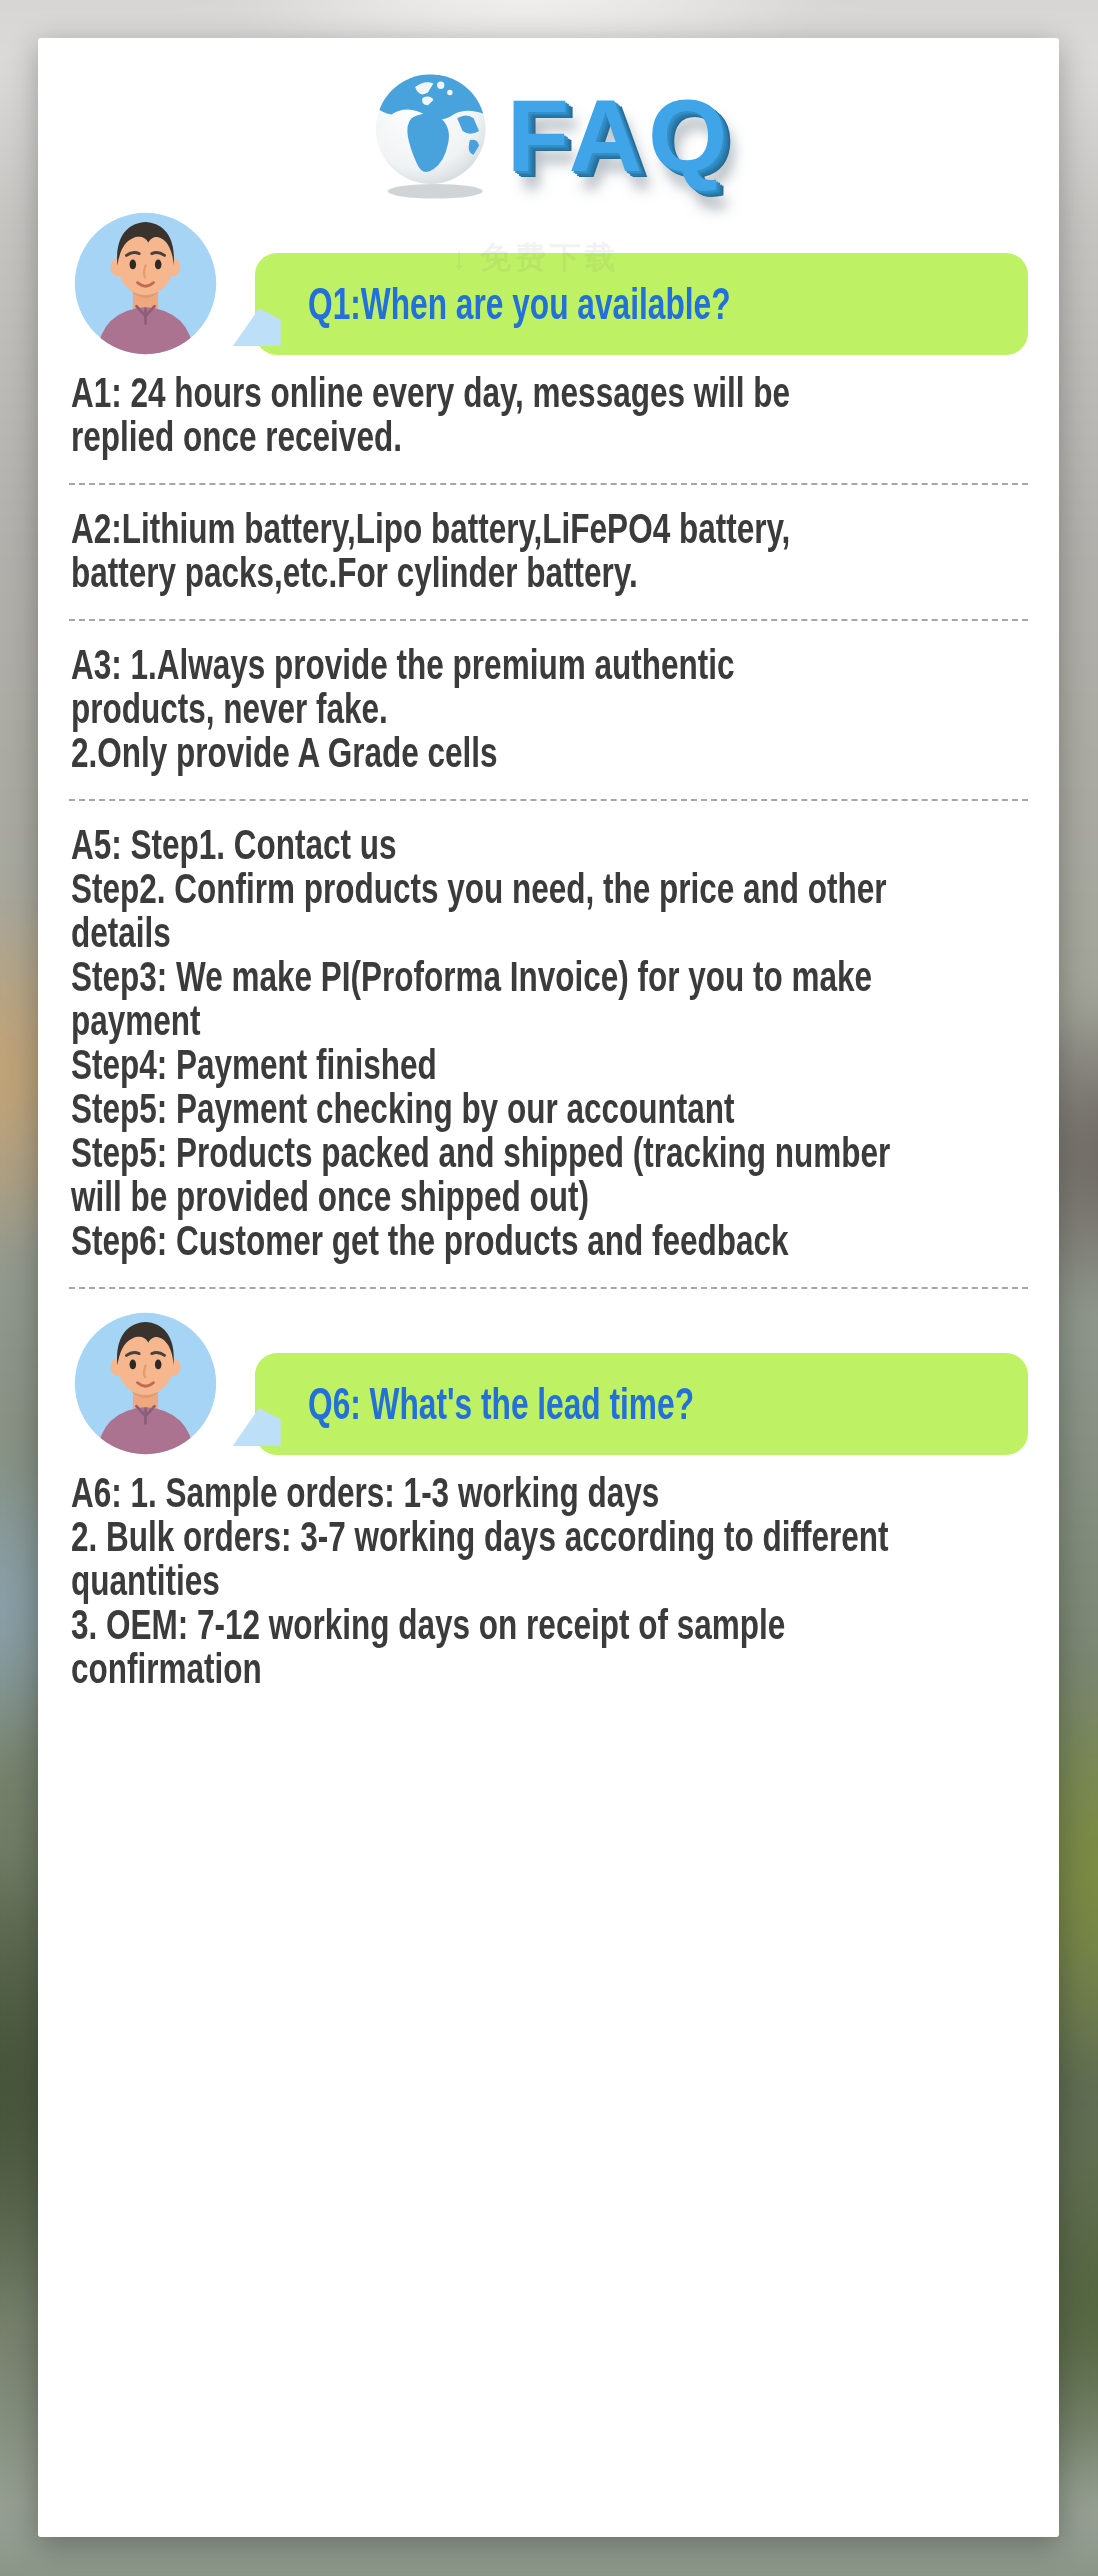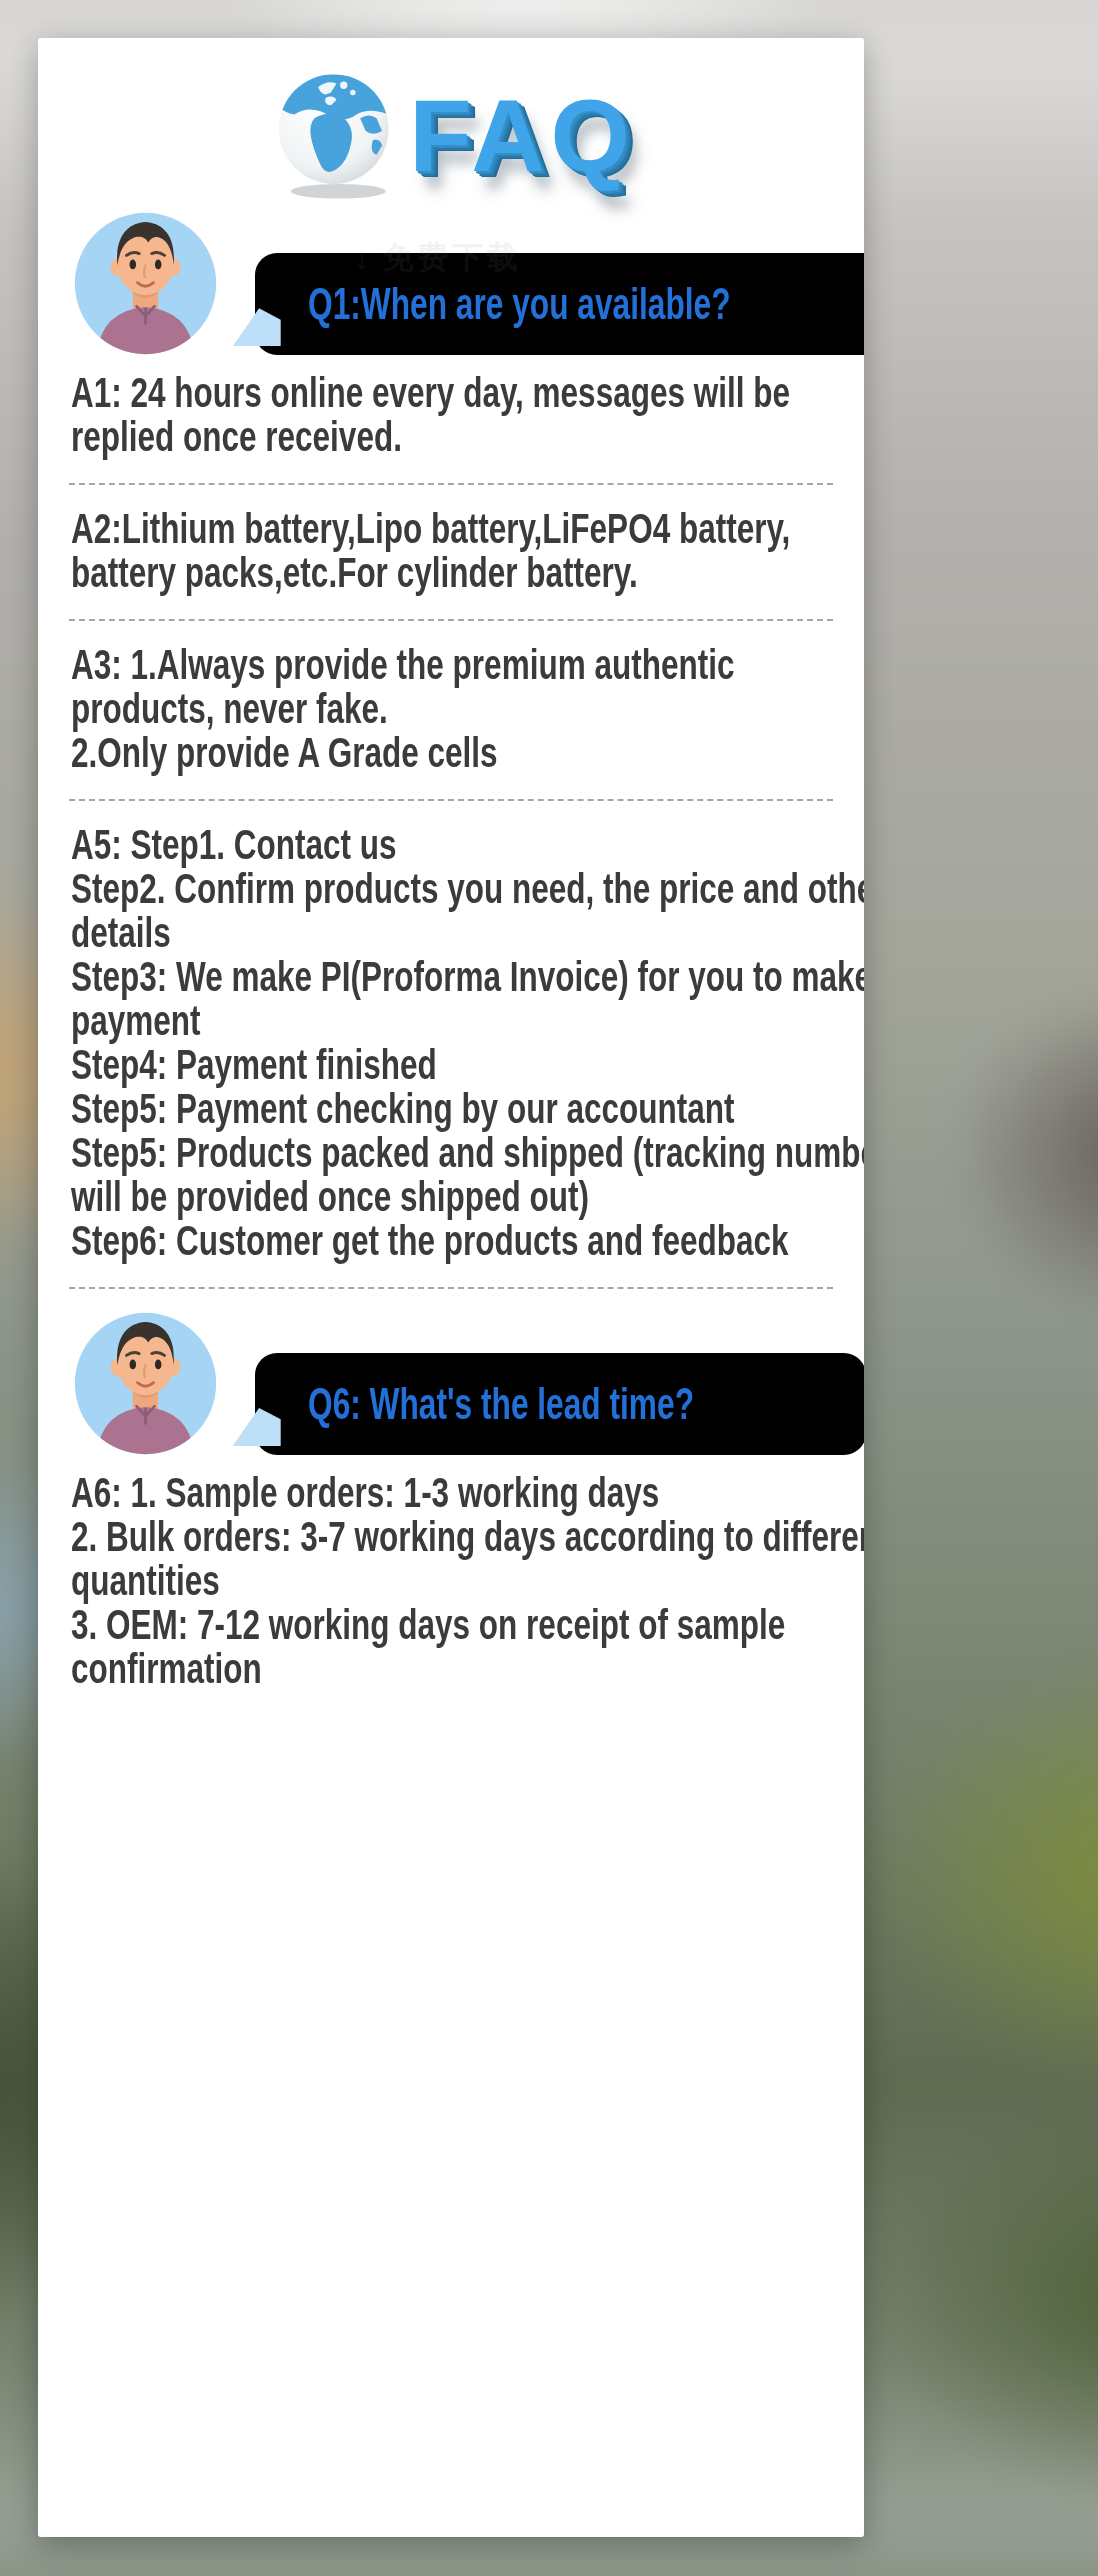--- a/index.html
+++ b/index.html
@@ -15,21 +15,21 @@
       radial-gradient(348px 275px at 0% 42%, rgba(205,163,106,0.9), rgba(205,163,106,0) 70%),
       radial-gradient(302px 238px at 0% 62%, rgba(140,166,184,0.95), rgba(140,166,184,0) 70%),
       radial-gradient(275px 348px at 0% 80%, rgba(58,74,47,0.9), rgba(58,74,47,0) 70%),
       radial-gradient(384px 302px at 100% 72%, rgba(128,146,52,0.85), rgba(128,146,52,0) 72%),
       radial-gradient(384px 275px at 100% 88%, rgba(74,94,51,0.9), rgba(74,94,51,0) 72%),
       radial-gradient(275px 238px at 100% 45%, rgba(95,84,81,0.9), rgba(95,84,81,0) 70%),
       linear-gradient(180deg,#d4d3d1 0%,#dbdad8 4%,#c6c4c1 10%,#b2b0ac 22%,#a3a59a 38%,#8d958a 52%,#75816b 68%,#5f6b51 80%,#79836f 90%,#97a094 96%,#838d7e 100%);
     filter:blur(18.3px);
   }
   .card{
-    position:absolute;left:38px;top:38px;width:826px;height:2499px;z-index:1;
+    position:absolute;left:38px;top:38px;width:1021px;height:2499px;z-index:1;
     background:#ffffff;box-sizing:border-box;padding:20px 31px;overflow:hidden;
     border-radius:2.7px;box-shadow:0 7.3px 31px rgba(0,0,0,0.28);
   }
   
   .faq-header{display:flex;align-items:center;justify-content:center;gap:5.5px;margin:9.2px 0 5.5px;height:137px;position:relative;}
   .globe{width:137px;height:137px;flex:none;}
   .faq-text{
     font-size:102px;font-weight:bold;letter-spacing:5.5px;line-height:1;
     color:#3fa5e8;
     text-shadow:
@@ -41,21 +41,21 @@
     display:flex;align-items:center;gap:9.2px;
     font-size:31px;font-weight:bold;letter-spacing:3.7px;color:#7f7f7f;opacity:0.10;z-index:2;
   }
   .watermark .dl{font-size:33px;}
   
   .qa{position:relative;}
   .row{display:flex;align-items:flex-start;margin-top:7.3px;}
   .avatar{width:145px;height:145px;flex:none;margin-left:3.7px;}
   .bubblewrap{flex:1;margin-left:37px;position:relative;}
   .bubble{
-    position:relative;margin-top:42px;height:102px;background:#000000;
+    position:relative;margin-top:42px;height:102px;background:#bef264;
     border-radius:22px;display:flex;align-items:center;padding:0 22px 0 53px;
   }
   .tail{
     position:absolute;left:-22px;bottom:9.2px;width:48px;height:38px;background:#bedff8;
     -webkit-clip-path:polygon(0 100%,55% 0,100% 30%,100% 100%);
     clip-path:polygon(0 100%,55% 0,100% 30%,100% 100%);
   }
   .question{
     display:inline-block;white-space:nowrap;
     font-size:44px;font-weight:bold;color:#2270d8;

